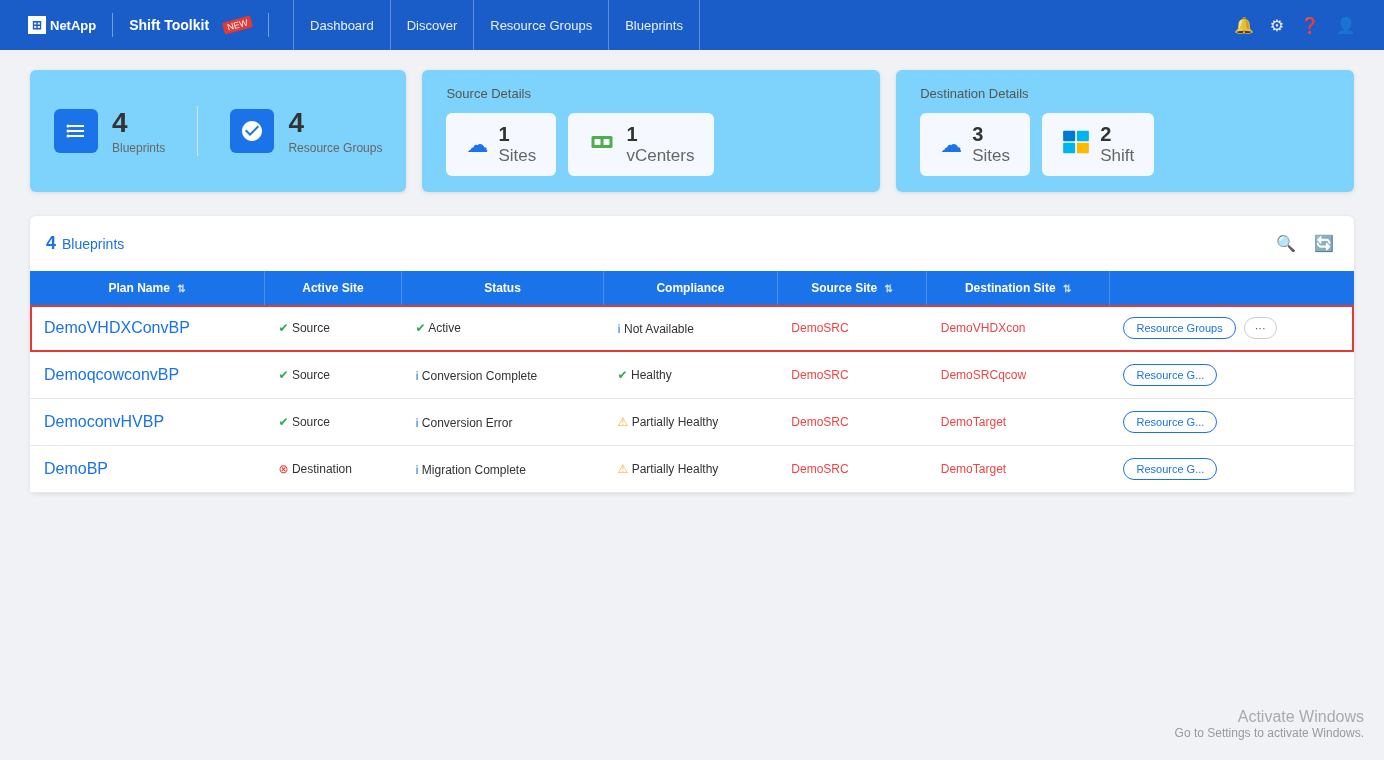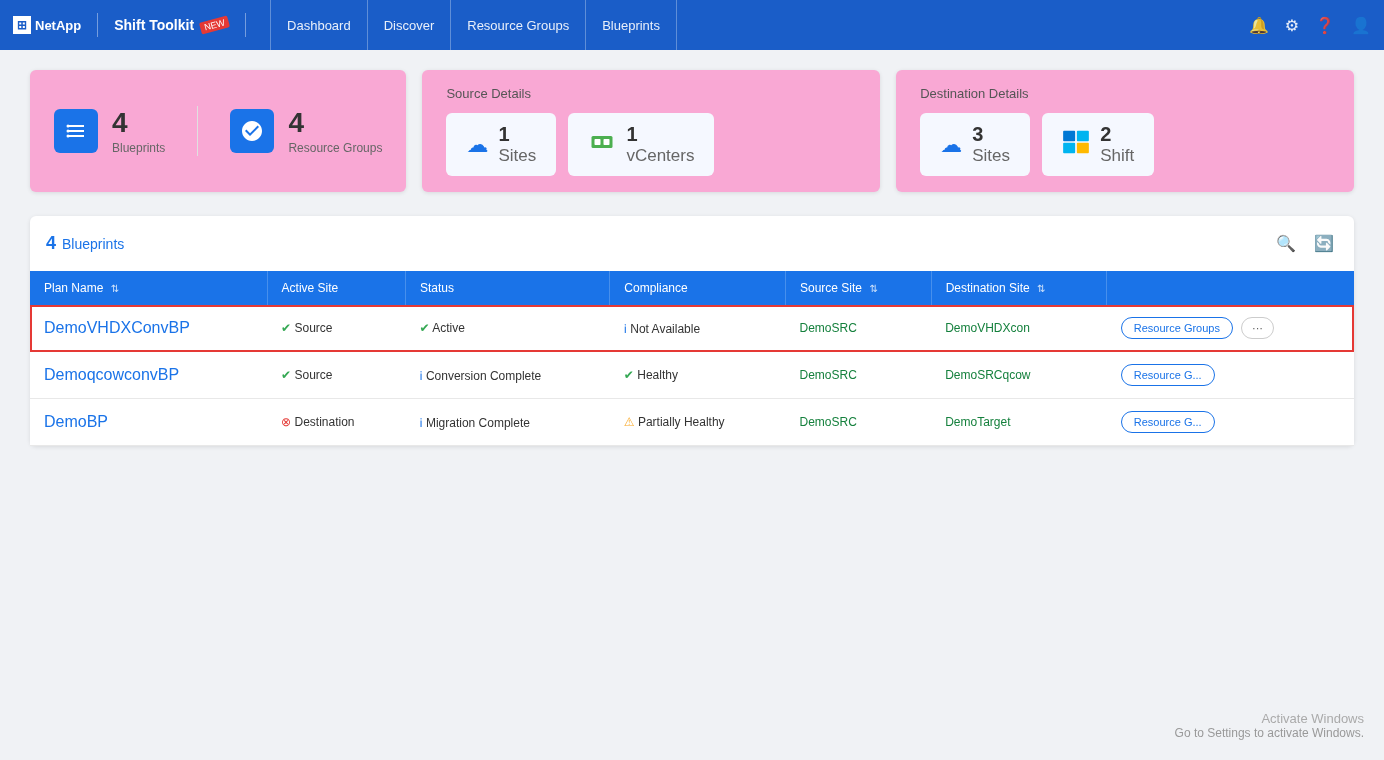--- a/index.html
+++ b/index.html
@@ -4,21 +4,21 @@
   <style>
     * { box-sizing: border-box; margin: 0; padding: 0; }
     body { font-family: 'Segoe UI', Arial, sans-serif; background: #f0f2f5; font-size: 13px; color: #333; }
 
     
     .navbar {
       background: #1a5dc8;
       height: 50px;
       display: flex;
       align-items: center;
-      padding: 0 13px;
+      padding: 0 28px;
       gap: 12px;
       color: white;
     }
     .netapp-logo {
       display: flex;
       align-items: center;
       gap: 4px;
       font-size: 13px;
       font-weight: 700;
     }
@@ -87,21 +87,21 @@
       padding: 20px 30px;
     }
 
     
     .summary-section {
       display: flex;
       gap: 16px;
       margin-bottom: 24px;
     }
     .summary-card {
-      background: #f9a8d4;
+      background: #7dd3fc;
       border-radius: 6px;
       padding: 20px 24px;
       box-shadow: 0 1px 4px rgba(0,0,0,0.1);
     }
     .summary-card-main {
       display: flex;
       align-items: center;
       gap: 32px;
       flex: 0 0 auto;
     }
@@ -209,22 +209,22 @@
     .bp-table {
       width: 100%;
       border-collapse: collapse;
     }
     .bp-table thead tr {
       background: #1a73e8;
       color: white;
     }
     .bp-table thead th {
       padding: 10px 14px;
-      text-align: left;
-      font-weight: 400;
+      text-align: center;
+      font-weight: 700;
       font-size: 12px;
       border-right: 1px solid rgba(255,255,255,0.2);
     }
     .bp-table thead th:last-child { border-right: none; }
     .sort-icon { font-size: 10px; margin-left: 4px; opacity: 0.8; }
 
     .bp-table tbody tr {
       border-bottom: 1px solid #e8e8e8;
       background: white;
     }
@@ -237,21 +237,21 @@
       outline: 2px solid #e53935;
       outline-offset: -2px;
     }
 
     .plan-name-link {
       color: #1a73e8;
       text-decoration: none;
       font-size: 16px;
     }
 
-    .site-link { color: #15803d; text-decoration: none; font-size: 12px; }
+    .site-link { color: #ef4444; text-decoration: none; font-size: 12px; }
 
     .action-btn {
       background: white;
       border: 1px solid #1a73e8;
       color: #1a73e8;
       border-radius: 14px;
       padding: 4px 12px;
       font-size: 11px;
       cursor: pointer;
       white-space: nowrap;
@@ -299,32 +299,32 @@
 
     
     .activate-windows {
       position: fixed;
       bottom: 20px;
       right: 20px;
       color: #999;
       font-size: 12px;
       text-align: right;
     }
-    .activate-windows div:first-child { font-size: 13px; color: #aaa; }
+    .activate-windows div:first-child { font-size: 16px; color: #aaa; }
   </style>
 </head>
 <body>
 
 <nav class="navbar">
   <div class="netapp-logo">
     <div class="logo-square"></div>
     <span>NetApp</span>
   </div>
   <div class="nav-divider"></div>
-  <div style="display:flex;align-items:center;gap:4px;">
+  <div style="display:flex;align-items:center;gap:12px;">
     <span class="shift-toolkit-label">Shift Toolkit</span>
     <span class="toolkit-badge">NEW</span>
   </div>
   <div class="nav-divider"></div>
   <div class="nav-links">
     <a class="nav-link">Dashboard</a>
     <a class="nav-link">Discover</a>
     <a class="nav-link">Resource Groups</a>
     <a class="nav-link">Blueprints</a>
   </div>
@@ -471,20 +471,33 @@
       <td><span style="color:#34a853">✔</span> Healthy</td>
       <td><a class="site-link">DemoSRC</a></td>
       <td><a class="site-link">DemoSRCqcow</a></td>
       <td>
               <div class="actions-cell">
                 <button class="action-btn" style="max-width:100px;overflow:hidden;text-overflow:ellipsis;">Resource G...</button>
               </div>
             </td>
     </tr>
           <tr>
+      <td><a class="plan-name-link">DemoconvHVBP</a></td>
+      <td><span style="color:#34a853">✔</span> Source</td>
+      <td><span style="color:#1a73e8">ℹ</span> Conversion Error</td>
+      <td><span style="color:#f9a825">⚠</span> Partially Healthy</td>
+      <td><a class="site-link">DemoSRC</a></td>
+      <td><a class="site-link">DemoTarget</a></td>
+      <td>
+              <div class="actions-cell">
+                <button class="action-btn" style="max-width:100px;overflow:hidden;text-overflow:ellipsis;">Resource G...</button>
+              </div>
+            </td>
+    </tr>
+          <tr>
       <td><a class="plan-name-link">DemoBP</a></td>
       <td><span style="color:#e53935">⊗</span> Destination</td>
       <td><span style="color:#1a73e8">ℹ</span> Migration Complete</td>
       <td><span style="color:#f9a825">⚠</span> Partially Healthy</td>
       <td><a class="site-link">DemoSRC</a></td>
       <td><a class="site-link">DemoTarget</a></td>
       <td>
               <div class="actions-cell">
                 <button class="action-btn" style="max-width:100px;overflow:hidden;text-overflow:ellipsis;">Resource G...</button>
               </div>

